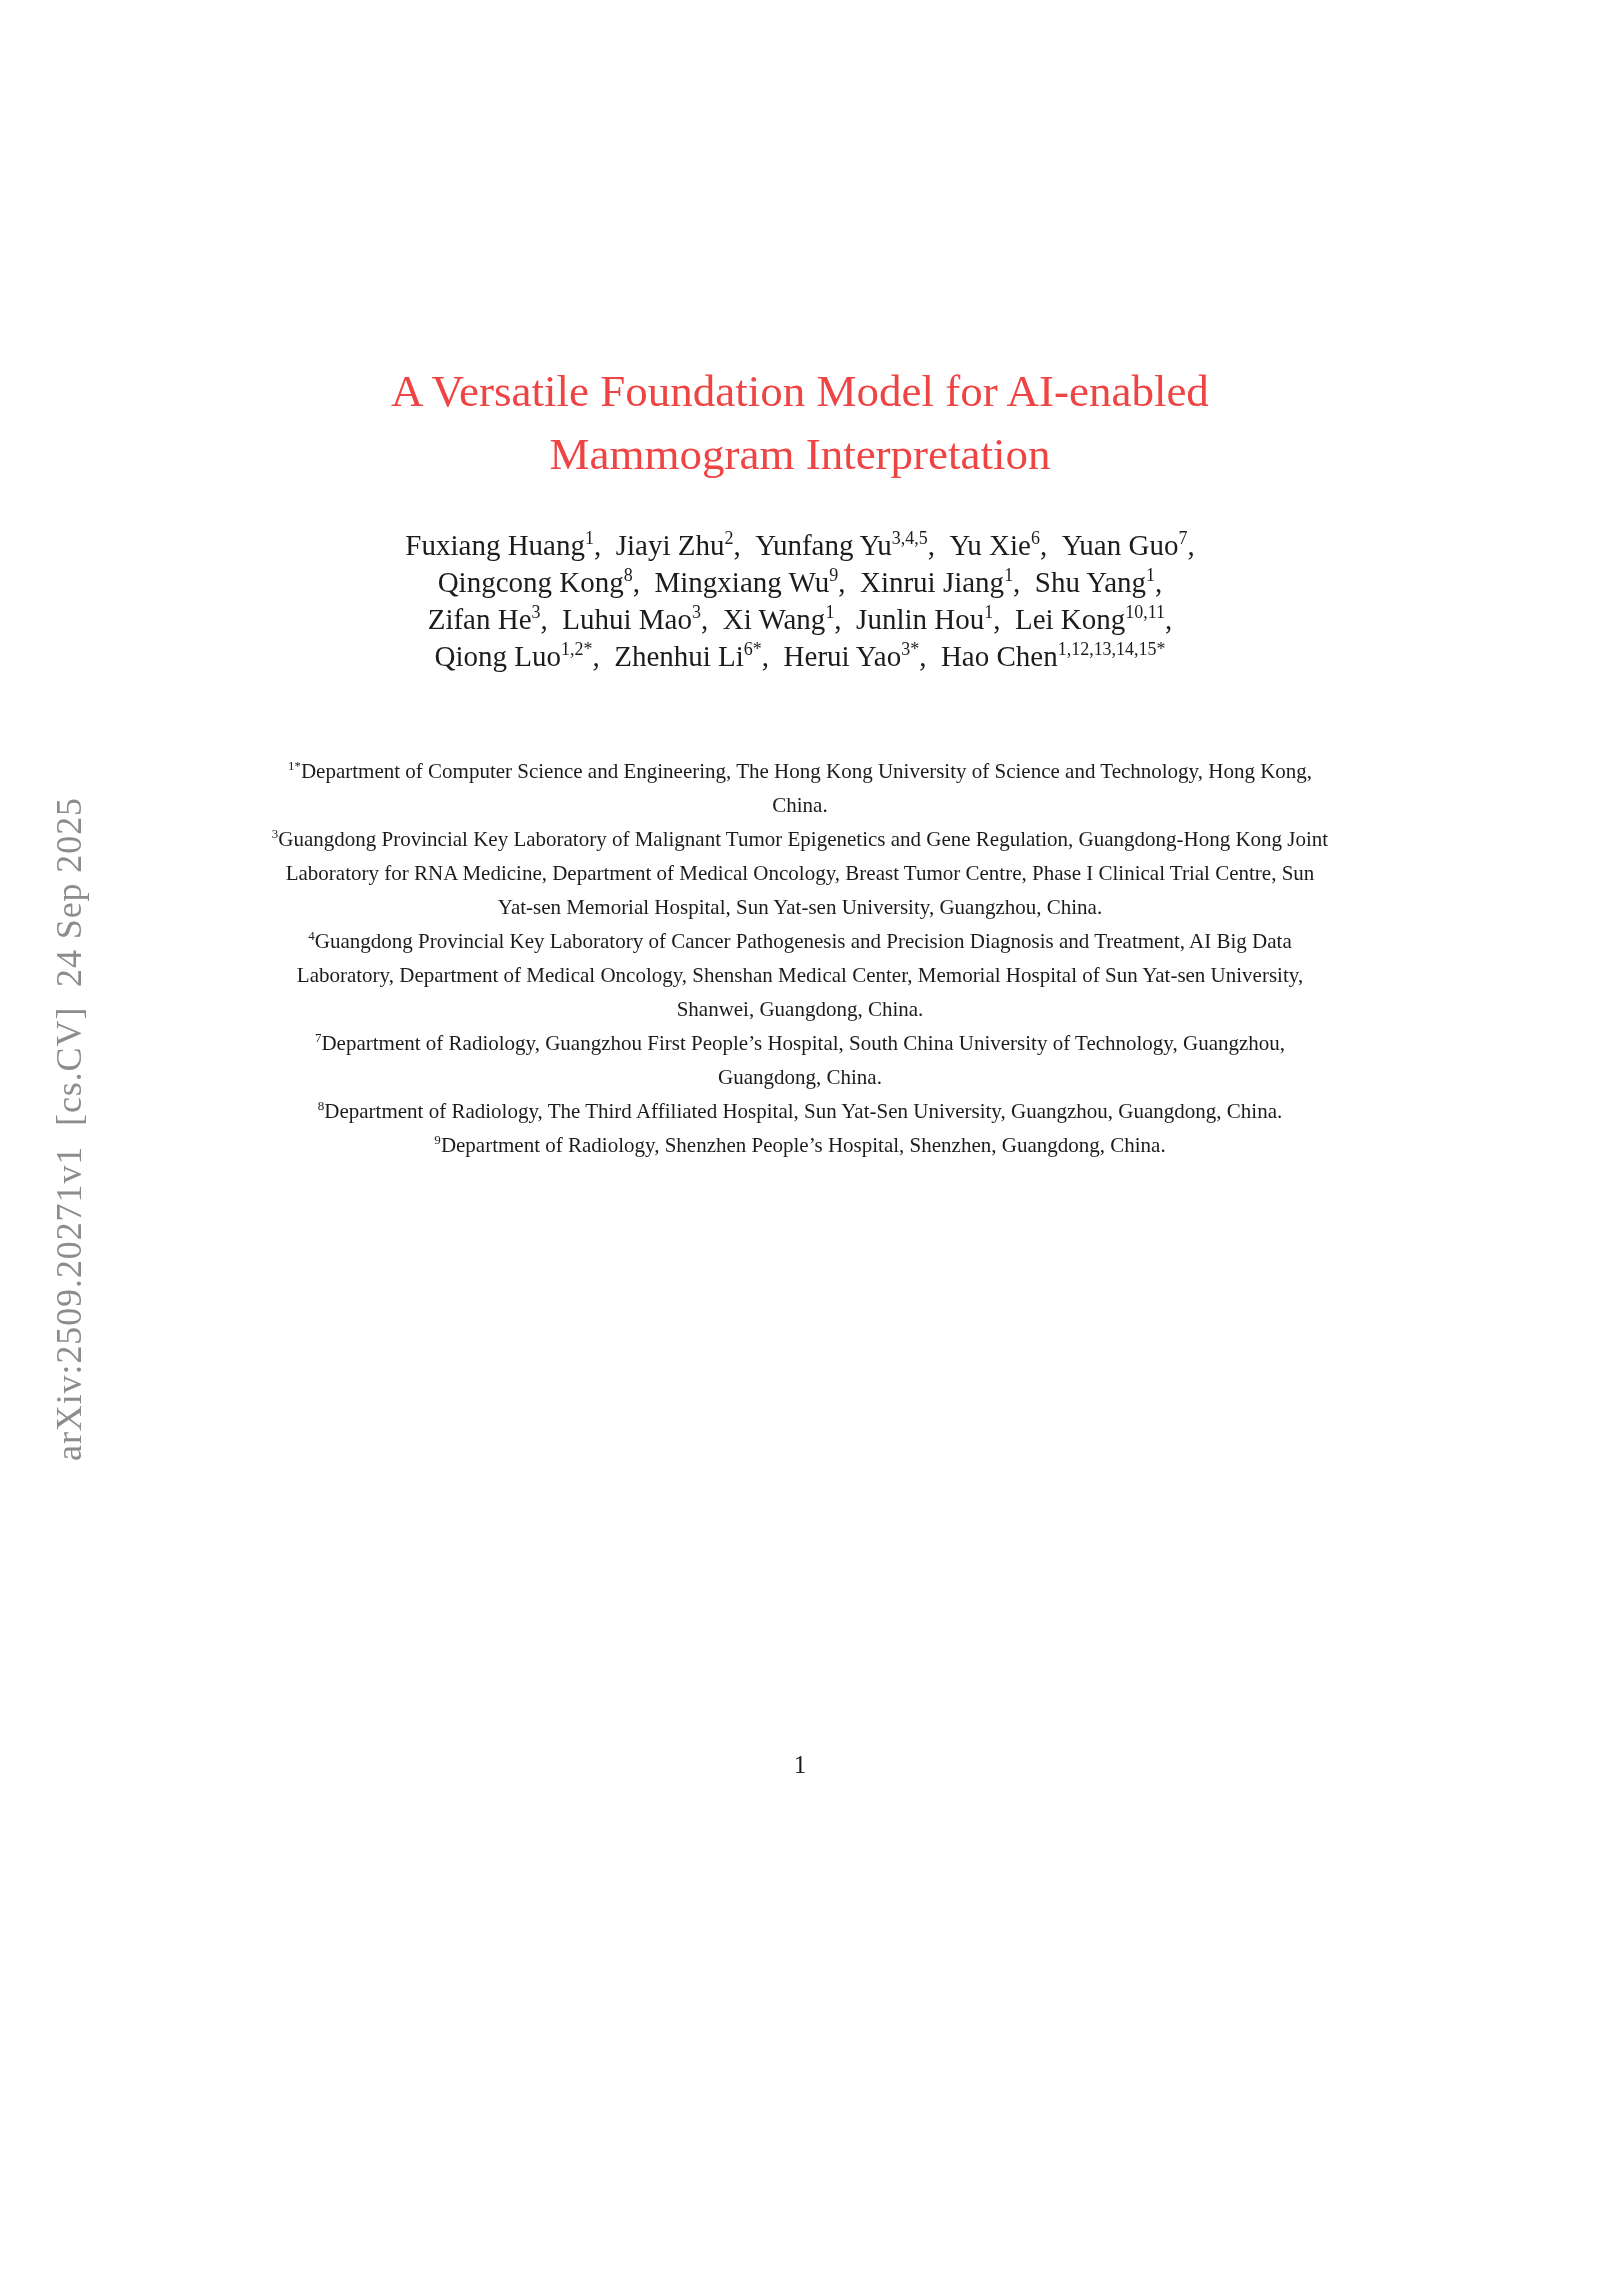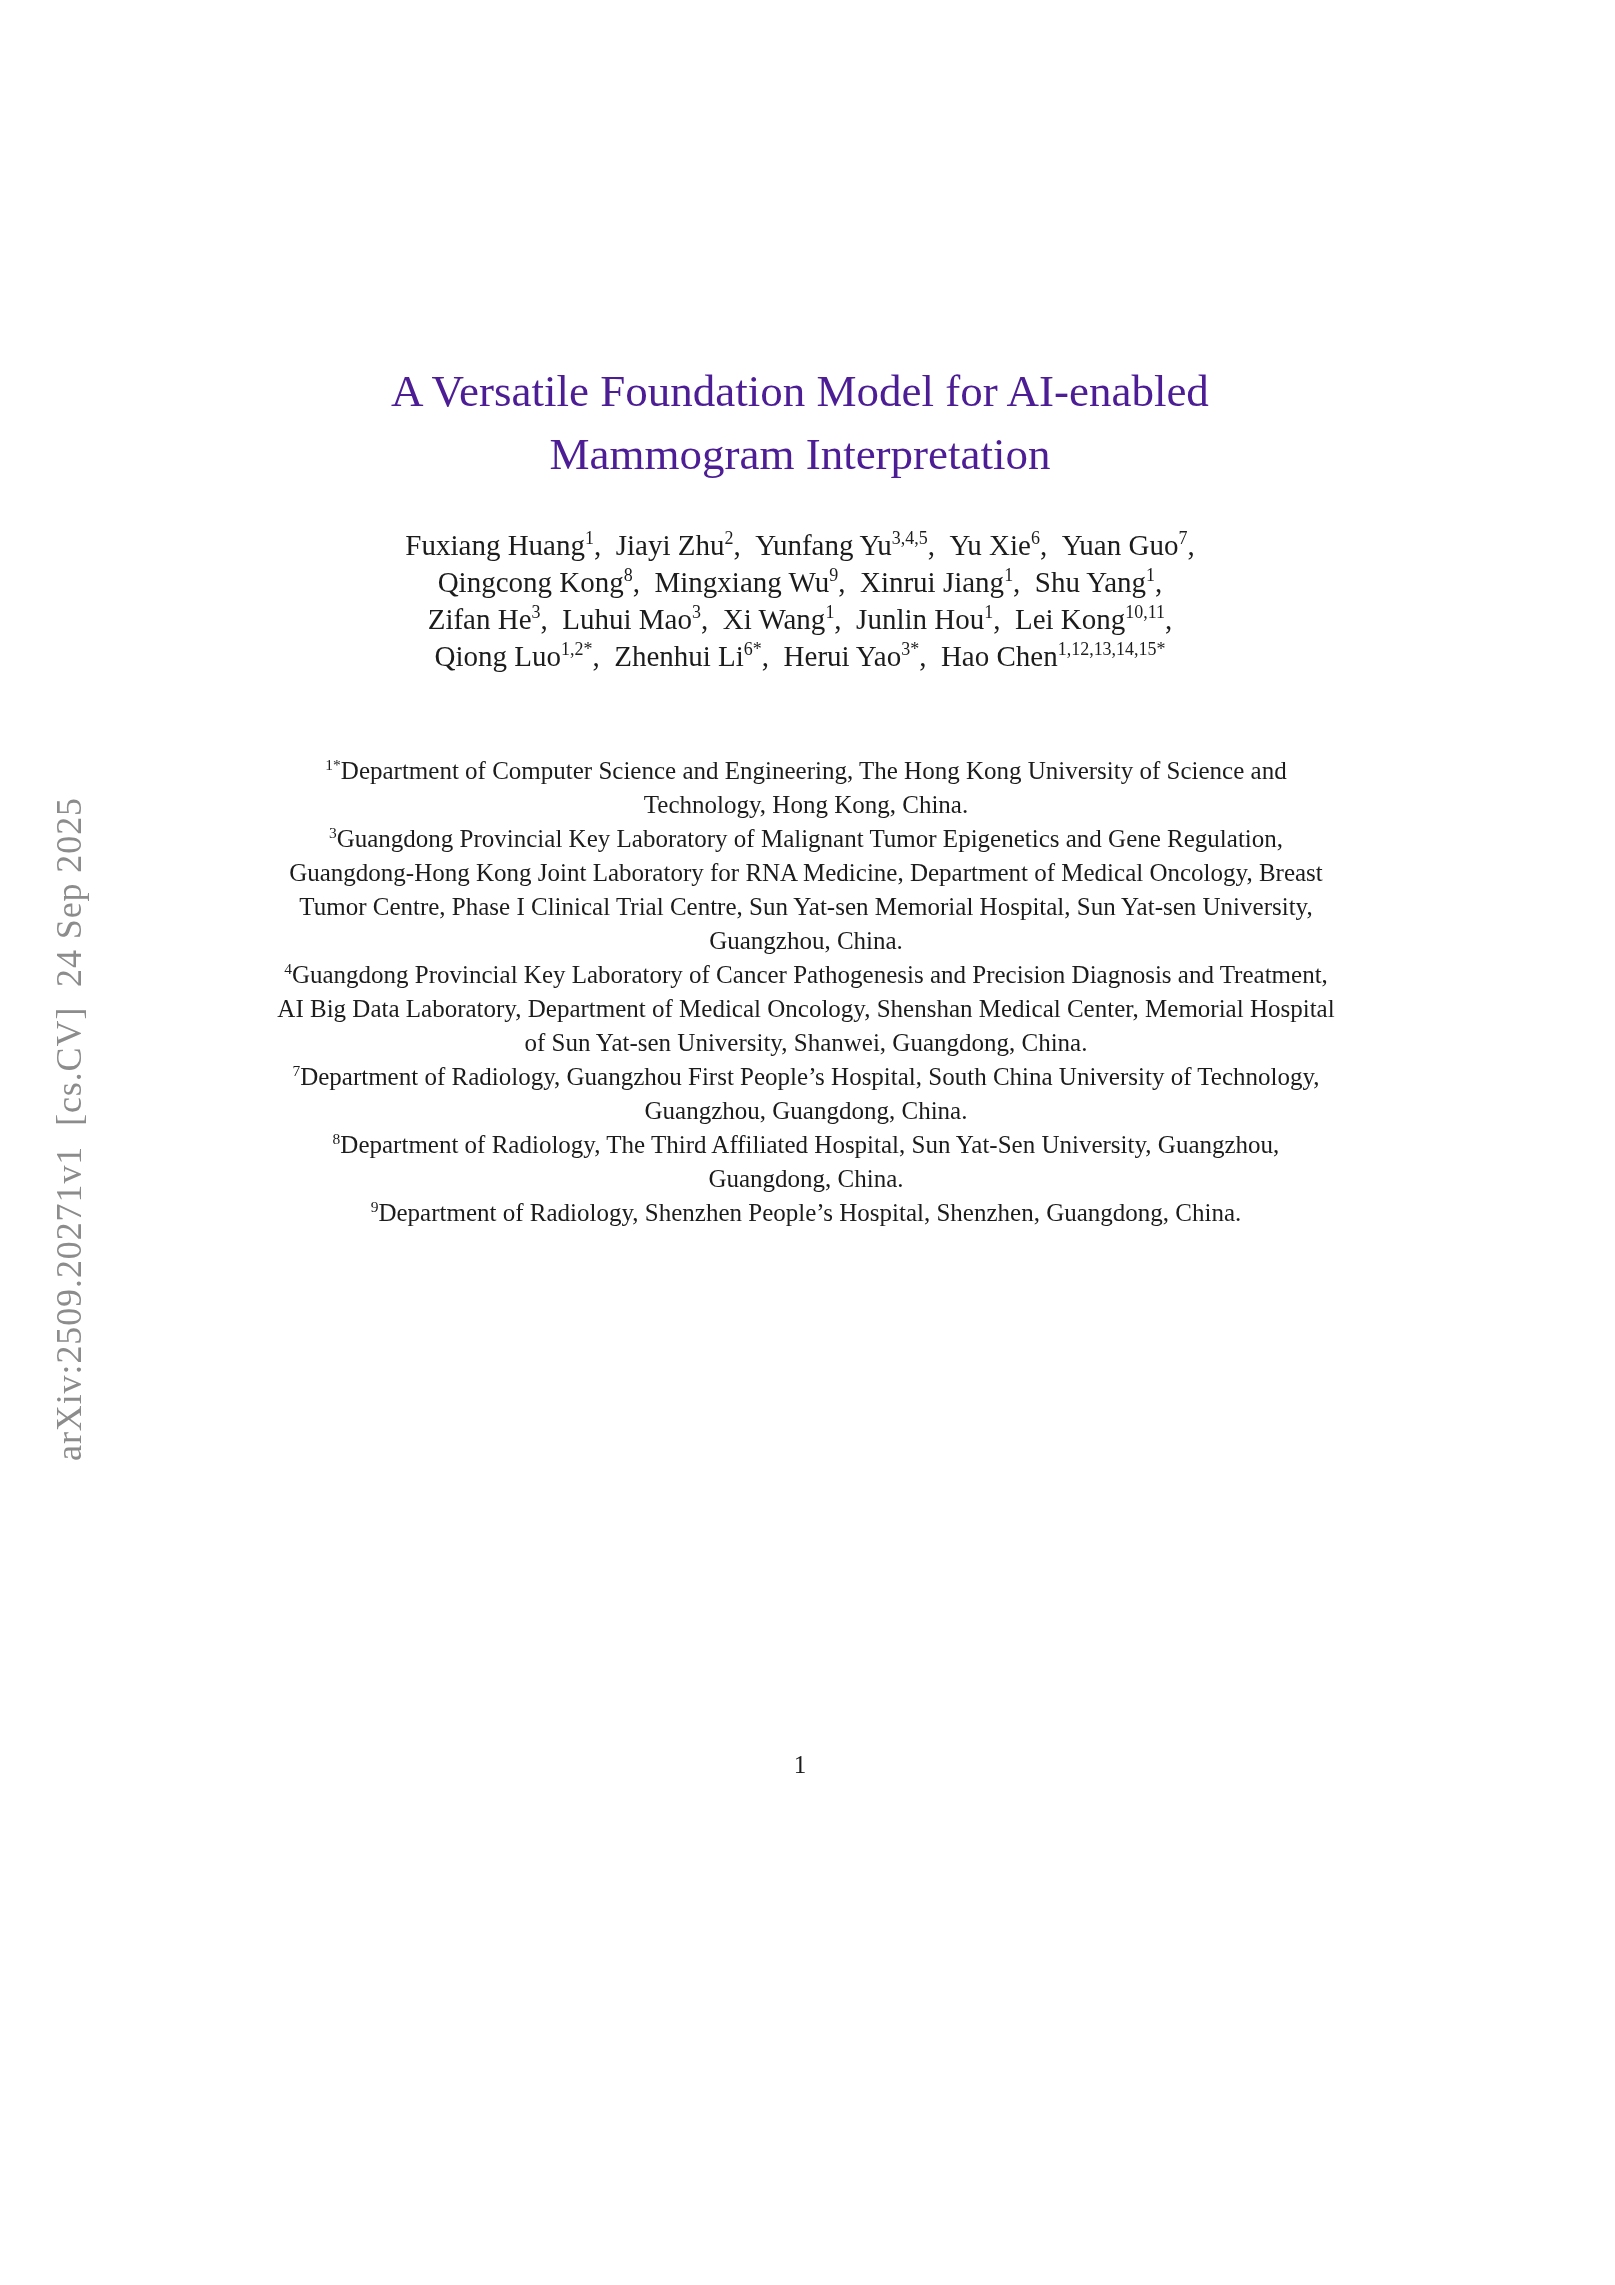--- a/index.html
+++ b/index.html
@@ -31,39 +31,39 @@
     width: 1058px;
     text-align: center;
   }
   .title {
     position: absolute;
     left: 0; top: 360px;
     width: 100%;
     font-size: 45px;
     font-weight: normal;
     line-height: 63px;
-    color: #4c1d95;
+    color: #ef4444;
   }
   .authors {
     position: absolute;
     left: 0; top: 527px;
     width: 100%;
     font-size: 29px;
     line-height: 37px;
   }
   .author-line { white-space: nowrap; text-align: center; }
   .authors sup, .affiliations sup {
     font-size: 62%;
     line-height: 0;
   }
   .affiliations {
     position: absolute;
-    left: 6px; top: 754px;
+    left: 0; top: 754px;
     width: 100%;
-    font-size: 25px;
+    font-size: 21px;
     line-height: 34px;
   }
   .page-number {
     position: absolute;
     left: 0; top: 1751px;
     width: 100%;
     font-size: 25px;
     text-align: center;
   }
 </style>

